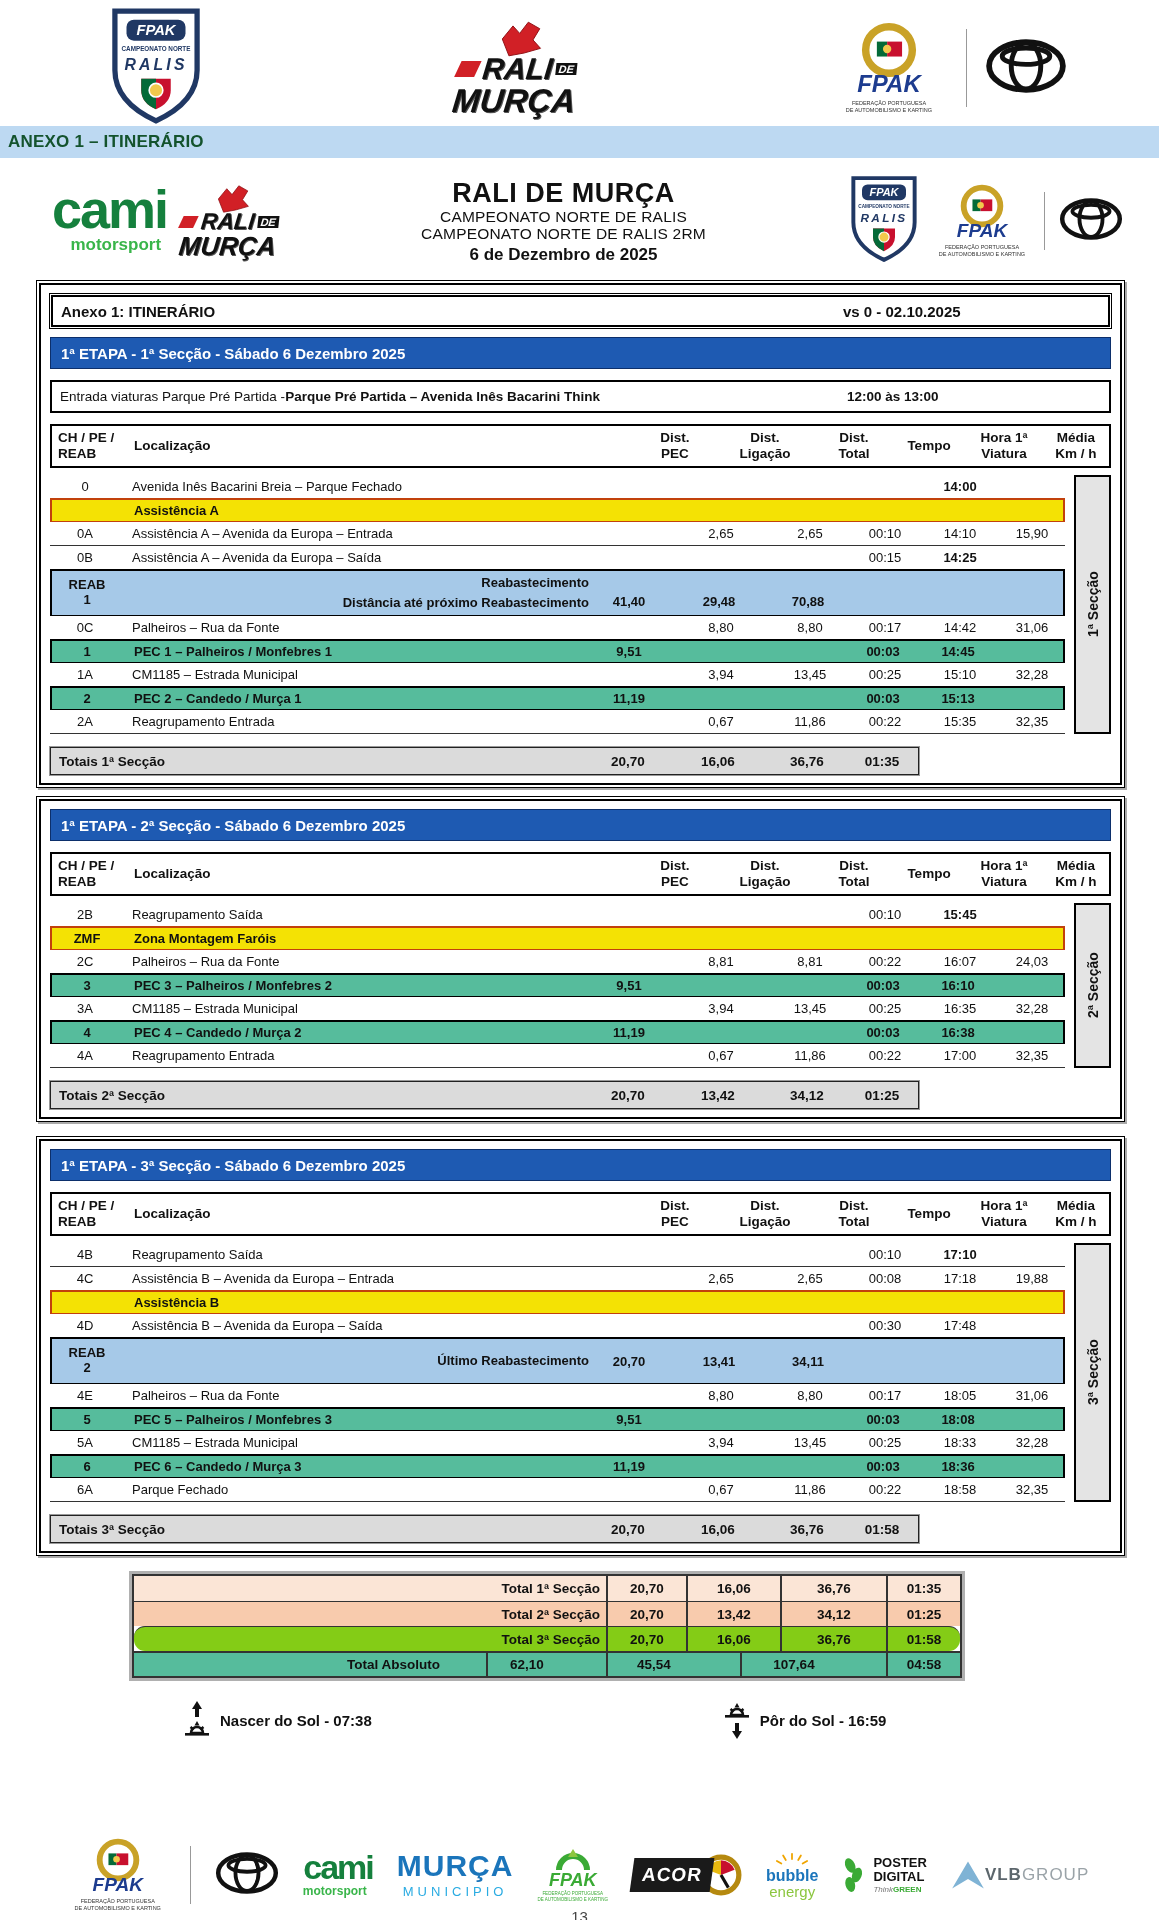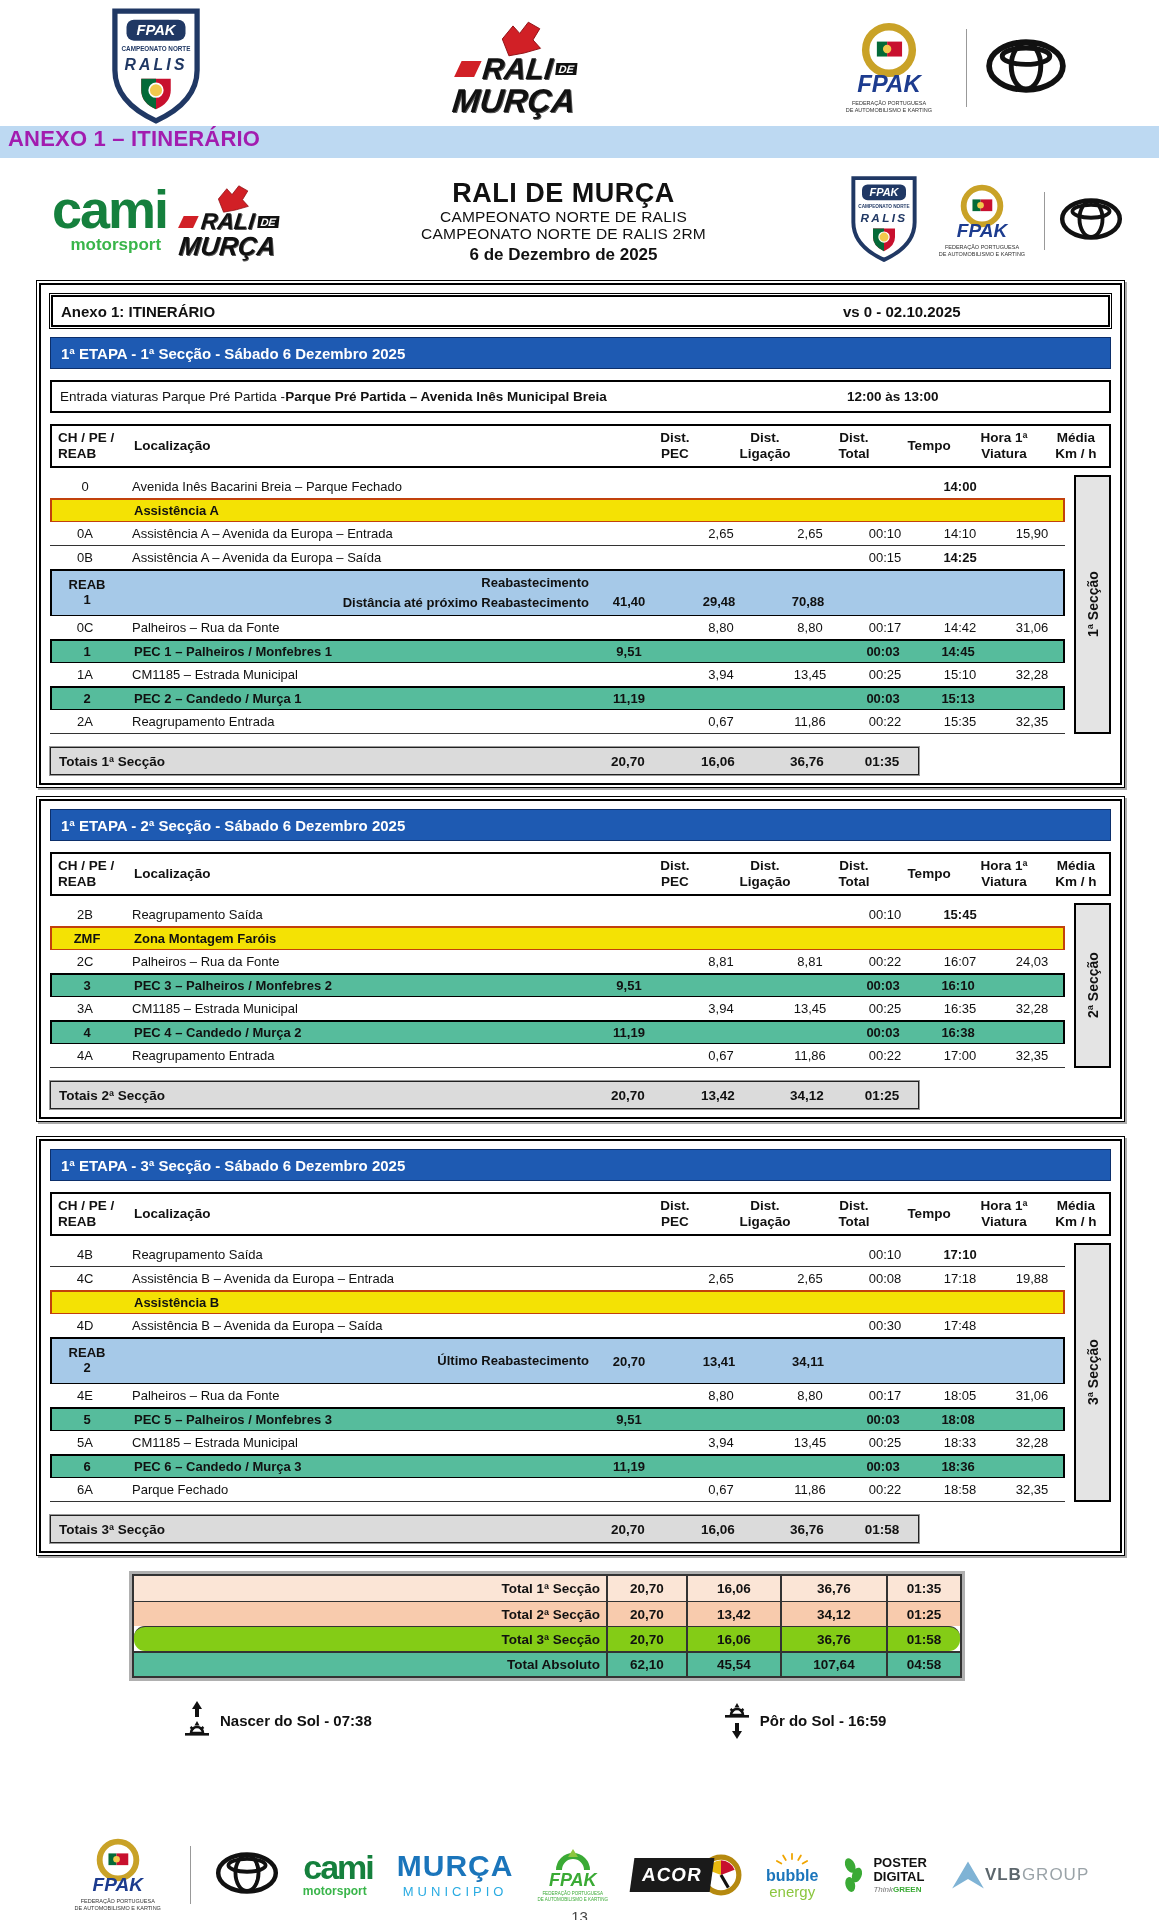--- a/index.html
+++ b/index.html
@@ -10,22 +10,22 @@
     overflow:hidden; font-family:"Liberation Sans", sans-serif; color:#111;
   }
   
   .top-logos { display:flex; align-items:center; justify-content:space-between;
     padding:10px 92px 0 108px; height:126px; }
   .logo-pair { display:flex; align-items:center; gap:18px; }
   .vdiv { width:1px; height:78px; background:#999; }
   .vdiv.small { height:58px; }
 
   
-  .anexo-band { background:#BDD9F2; height:32px; display:flex; align-items:flex-start;
-    padding-left:8px; font-weight:bold; font-size:22px; color:#a21caf; letter-spacing:.2px; }
+  .anexo-band { background:#BDD9F2; height:32px; display:flex; align-items:center;
+    padding-left:8px; font-weight:bold; font-size:17px; color:#14532d; letter-spacing:.2px; }
 
   
   .doc-header { display:flex; align-items:center; padding:10px 36px 0 52px; height:116px; gap:14px; }
   .title-block { flex:1; text-align:center; line-height:1.12; }
   .title-block .title { font-size:27px; font-weight:bold; letter-spacing:.5px; }
   .title-block .sub { font-size:15.5px; letter-spacing:.2px; }
   .title-block .date { font-size:17px; font-weight:bold; margin-top:3px; }
 
   
   .content { padding:6px 34px 0 36px; }
@@ -86,21 +86,21 @@
 
   
   .summary { width:830px; margin:18px 0 0 96px; border:2px solid #333;
     box-shadow:0 0 0 3px #b0b0b0; }
   .sumrow { display:flex; height:25px; border-top:1px solid #333; font-size:13.5px; }
   .sumrow:first-child { border-top:none; }
   .sum-label { flex:1; text-align:right; padding-right:6px; font-weight:bold;
     display:flex; align-items:center; justify-content:flex-end; }
   .sum-v { display:flex; align-items:center; justify-content:center; border-left:2px solid #333; font-weight:bold; }
   .sv-pec { width:80px; } .sv-lig { width:94px; } .sv-tot { width:106px; } .sv-tempo { width:74px; }
-  .sum-teal { background:#56BC9C; border-top:2px solid #333; }
+  .sum-teal { background:#56BC9C; border-top:2px solid #333;gap:40px; }
 
   
   .sun-row { display:flex; align-items:center; margin:22px 0 0 148px; height:40px; }
   .sun-item { display:flex; align-items:center; gap:10px; font-weight:bold; font-size:15px; }
   .sun-item.right { margin-left:352px; }
 
   
   .footer { position:absolute; left:0; right:0; top:1838px; display:flex;
     align-items:center; justify-content:center; gap:24px; }
   .pageno { position:absolute; top:1908px; left:0; right:0; text-align:center;
@@ -275,21 +275,21 @@
     <div id="sections">
         <div class="tbox">
           <div class="tbox-inner">
             <div class="dochead">
               <div>Anexo 1:  ITINERÁRIO</div>
               <div class="right">vs 0  -  02.10.2025</div>
             </div>
             <div class="etapa-banner">1ª  ETAPA - 1ª  Secção - Sábado 6 Dezembro 2025</div>
             <div class="entrada">
               <span>Entrada viaturas Parque Pré  Partida - </span>
-              <b>Parque Pré Partida – Avenida Inês Municipal Breia</b>
+              <b>Parque Pré Partida – Avenida Inês Bacarini Think</b>
               <div class="etime">12:00 às 13:00</div>
             </div>
             <div class="headbox">
               <div class="hcell c-code left">
                 <div>CH / PE /</div>
                 <div>REAB</div>
               </div>
               <div class="hcell c-loc">
                 <div>Localização</div>
               </div>

